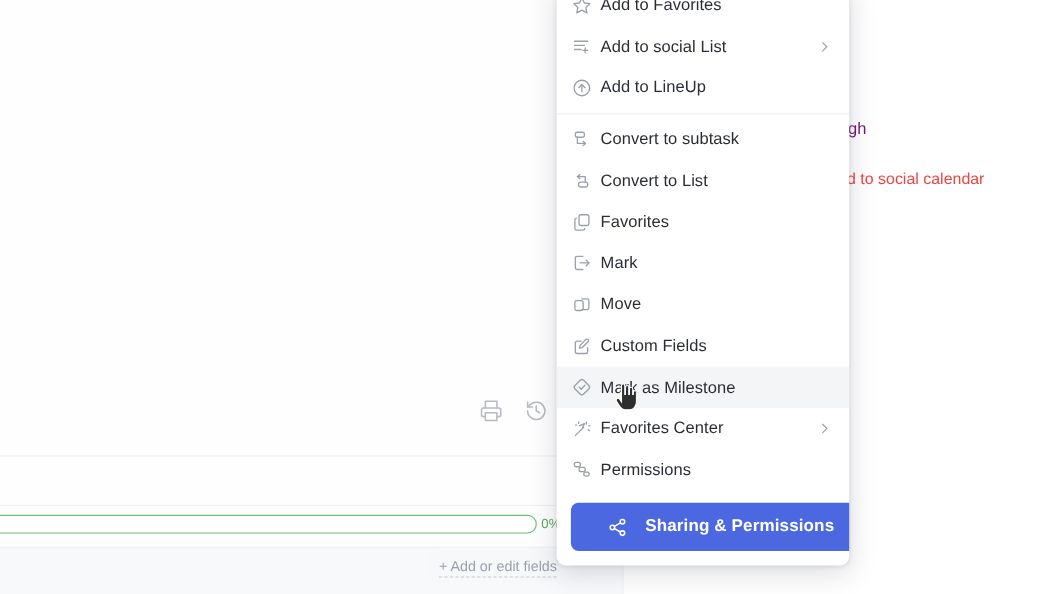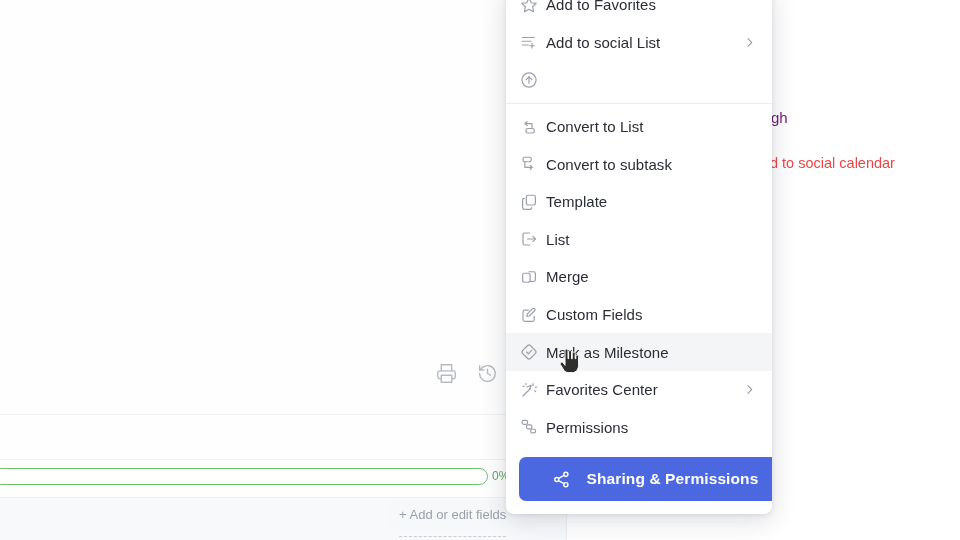--- a/index.html
+++ b/index.html
@@ -108,21 +108,21 @@
     background: #f7f8fa;
     border-radius: 6px;
   }
   .add-fields-text {
     position: absolute;
     left: 9px;
     top: 6px;
     font-size: 13px;
     color: #9aa1ad;
     border-bottom: 1px dashed #c7ccd4;
-    padding-bottom: 14px;
+    padding-bottom: 2px;
     white-space: nowrap;
   }
 
   
   .detail-panel {
     position: absolute;
     left: 567px;
     top: 0;
     width: 393px;
     height: 540px;
@@ -319,80 +319,81 @@
     </div>
 
     <div class="menu-item">
       <span class="menu-icon">
         <svg width="18" height="18" viewBox="0 0 24 24" fill="none" stroke="currentColor" stroke-width="1.6" stroke-linecap="round" stroke-linejoin="round">
           <circle cx="12" cy="12" r="9.4"></circle>
           <polyline points="8.2 11.6 12 7.8 15.8 11.6"></polyline>
           <line x1="12" y1="7.8" x2="12" y2="16.4"></line>
         </svg>
       </span>
+      <span class="menu-label">Add to LineUp</span>
       <span class="menu-chevron"></span>
     </div>
 
     <div class="menu-divider"></div>
+
+    <div class="menu-item">
+      <span class="menu-icon">
+        <svg width="18" height="18" viewBox="0 0 24 24" fill="none" stroke="currentColor" stroke-width="1.6" stroke-linecap="round" stroke-linejoin="round">
+          <rect x="4" y="3" width="11" height="6" rx="2.2"></rect>
+          <path d="M6.5 9v7.5h9"></path>
+          <polyline points="13.5 14 16.5 16.5 13.5 19"></polyline>
+        </svg>
+      </span>
+      <span class="menu-label">Convert to subtask</span>
+      <span class="menu-chevron"></span>
+    </div>
 
     <div class="menu-item">
       <span class="menu-icon">
         <svg width="18" height="18" viewBox="0 0 24 24" fill="none" stroke="currentColor" stroke-width="1.6" stroke-linecap="round" stroke-linejoin="round">
           <rect x="8" y="14" width="11" height="6" rx="2.2"></rect>
           <path d="M16 14V7.5H7"></path>
           <polyline points="9.5 5 6.5 7.5 9.5 10"></polyline>
         </svg>
       </span>
       <span class="menu-label">Convert to List</span>
       <span class="menu-chevron"></span>
     </div>
 
     <div class="menu-item">
       <span class="menu-icon">
         <svg width="18" height="18" viewBox="0 0 24 24" fill="none" stroke="currentColor" stroke-width="1.6" stroke-linecap="round" stroke-linejoin="round">
-          <rect x="4" y="3" width="11" height="6" rx="2.2"></rect>
-          <path d="M6.5 9v7.5h9"></path>
-          <polyline points="13.5 14 16.5 16.5 13.5 19"></polyline>
-        </svg>
-      </span>
-      <span class="menu-label">Convert to subtask</span>
-      <span class="menu-chevron"></span>
-    </div>
-
-    <div class="menu-item">
-      <span class="menu-icon">
-        <svg width="18" height="18" viewBox="0 0 24 24" fill="none" stroke="currentColor" stroke-width="1.6" stroke-linecap="round" stroke-linejoin="round">
           <rect x="8.5" y="3" width="12" height="13" rx="2.2"></rect>
           <path d="M15.5 19.5a2.2 2.2 0 0 1-2.2 2.2H5.7A2.2 2.2 0 0 1 3.5 19.5V9.2A2.2 2.2 0 0 1 5.7 7"></path>
         </svg>
       </span>
-      <span class="menu-label">Template</span>
+      <span class="menu-label">Favorites</span>
       <span class="menu-chevron"></span>
     </div>
 
     <div class="menu-item">
       <span class="menu-icon">
         <svg width="18" height="18" viewBox="0 0 24 24" fill="none" stroke="currentColor" stroke-width="1.6" stroke-linecap="round" stroke-linejoin="round">
           <path d="M13 4H6.2A2.2 2.2 0 0 0 4 6.2v11.6A2.2 2.2 0 0 0 6.2 20H13"></path>
           <line x1="10" y1="12" x2="20.5" y2="12"></line>
           <polyline points="17.2 8.6 20.6 12 17.2 15.4"></polyline>
         </svg>
       </span>
-      <span class="menu-label">List</span>
+      <span class="menu-label">Mark</span>
       <span class="menu-chevron"></span>
     </div>
 
     <div class="menu-item">
       <span class="menu-icon">
         <svg width="18" height="18" viewBox="0 0 24 24" fill="none" stroke="currentColor" stroke-width="1.6" stroke-linecap="round" stroke-linejoin="round">
           <rect x="3.5" y="7" width="10" height="12" rx="2.2"></rect>
           <path d="M12 5h6.3A2.2 2.2 0 0 1 20.5 7.2v8.6A2.2 2.2 0 0 1 18.3 18H12"></path>
         </svg>
       </span>
-      <span class="menu-label">Merge</span>
+      <span class="menu-label">Move</span>
       <span class="menu-chevron"></span>
     </div>
 
     <div class="menu-item">
       <span class="menu-icon">
         <svg width="18" height="18" viewBox="0 0 24 24" fill="none" stroke="currentColor" stroke-width="1.6" stroke-linecap="round" stroke-linejoin="round">
           <path d="M19 13.5V18a2.5 2.5 0 0 1-2.5 2.5h-10A2.5 2.5 0 0 1 4 18V8a2.5 2.5 0 0 1 2.5-2.5H11"></path>
           <path d="M16.8 3.6a1.9 1.9 0 0 1 2.7 2.7l-7 7-3.4.7.7-3.4z"></path>
         </svg>
       </span>

